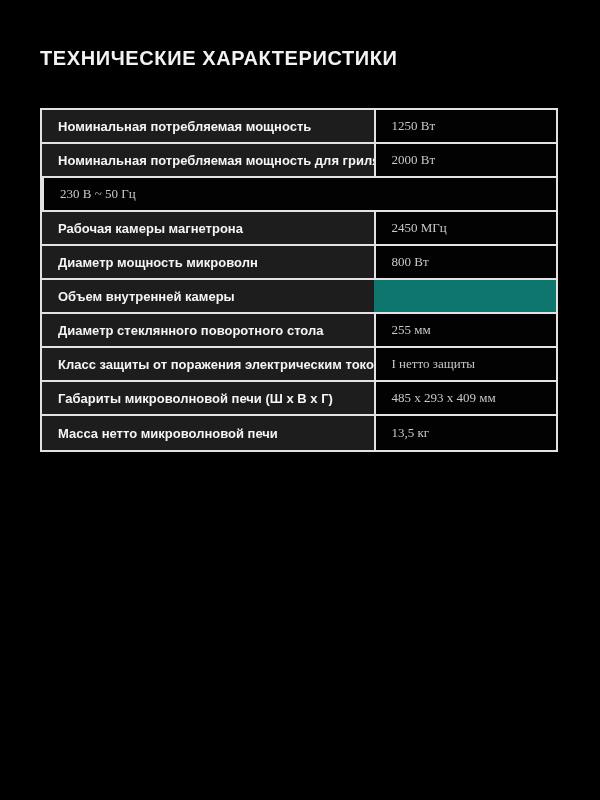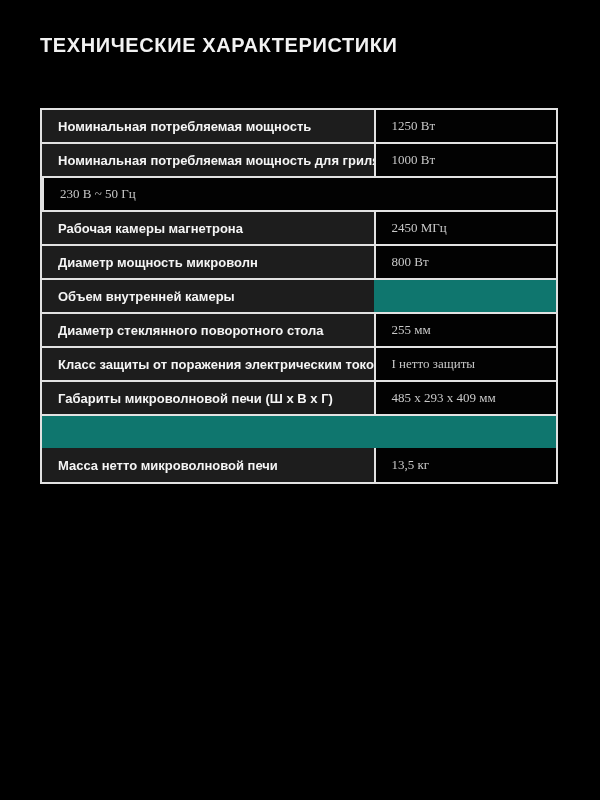--- a/index.html
+++ b/index.html
@@ -12,21 +12,21 @@
   }
   .page {
     position: relative;
     width: 600px;
     height: 800px;
     background: #000000;
   }
   .page-title {
     position: absolute;
     left: 40px;
-    top: 34px;
+    top: 47px;
     font-size: 20px;
     font-weight: bold;
     letter-spacing: 0.6px;
     color: #f2f2f2;
     text-transform: uppercase;
     white-space: nowrap;
   }
   .spec-table {
     position: absolute;
     left: 40px;
@@ -35,21 +35,20 @@
     border: 2px solid #e2e2e2;
     background: #0f766e;
   }
   .spec-row {
     display: flex;
     height: 34px;
     border-bottom: 2px solid #e2e2e2;
   }
   .spec-row:last-child {
     border-bottom: none;
-    margin-top: 32px;
   }
   .spec-label {
     width: 64.5%;
     background: #1d1d1d;
     color: #f5f5f5;
     font-size: 13px;
     font-weight: bold;
     display: flex;
     align-items: center;
     padding: 0 10px 0 16px;
@@ -80,21 +79,21 @@
 
   <div class="spec-table">
 
     <div class="spec-row">
       <div class="spec-label">Номинальная потребляемая мощность</div>
       <div class="spec-value">1250 Вт</div>
     </div>
 
     <div class="spec-row">
       <div class="spec-label">Номинальная потребляемая мощность для гриля</div>
-      <div class="spec-value">1000 Вт</div>
+      <div class="spec-value">2000 Вт</div>
     </div>
 
     <div class="spec-row">
       <div class="spec-value">230 В ~ 50 Гц</div>
     </div>
 
     <div class="spec-row">
       <div class="spec-label">Рабочая камеры магнетрона</div>
       <div class="spec-value">2450 МГц</div>
     </div>

